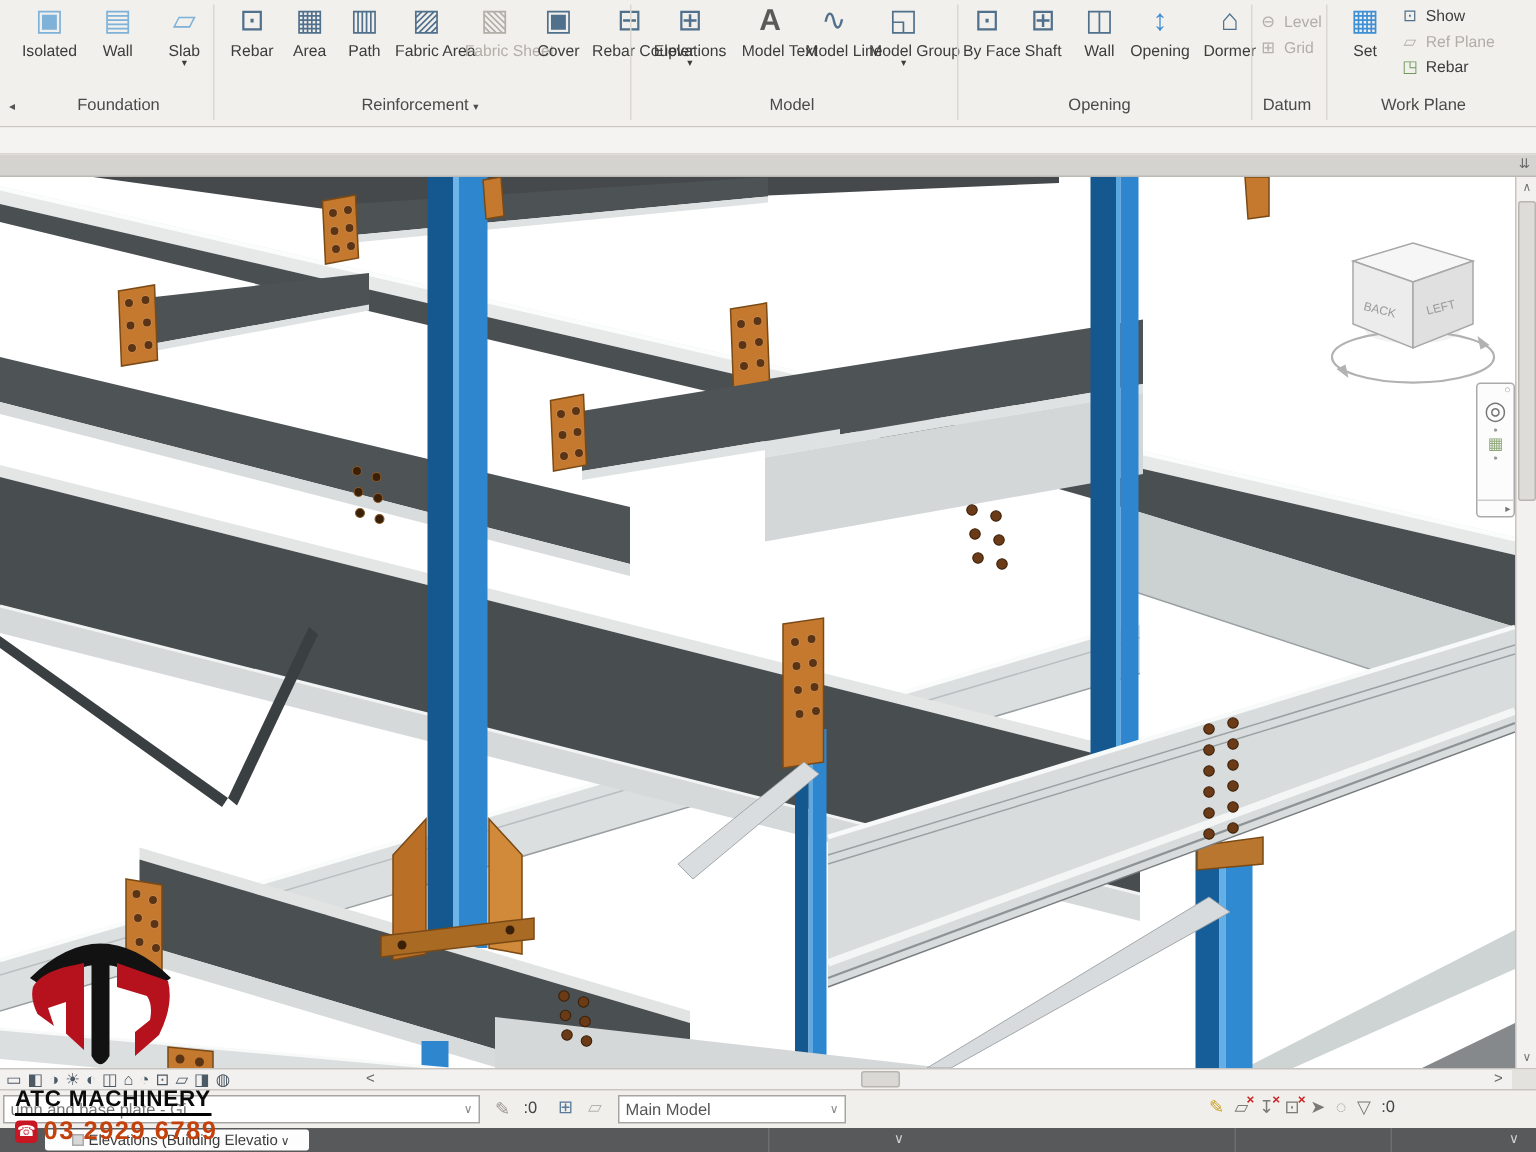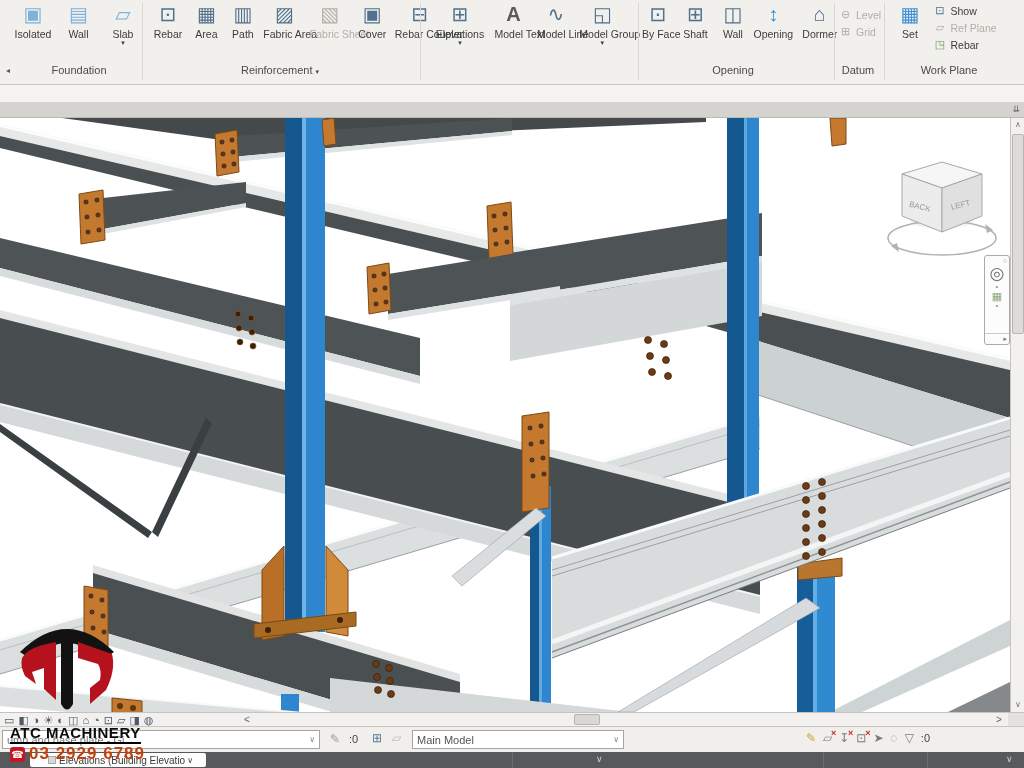--- a/index.html
+++ b/index.html
@@ -210,20 +210,21 @@
         </div>
         <div class="rsmall">
           <span class="sic" style="color:#6f9a5a">◳</span>
           <span>Rebar</span>
         </div>
       </div>
     </div>
 
     <div class="panel-label" style="left:12px; width:134px;">Foundation</div>
     <div class="panel-label" style="left:146px; width:268px;"><span>Reinforcement</span> <span style="font-size:7px">▾</span></div>
+    <div class="panel-label" style="left:428px; width:200px;">Model</div>
     <div class="panel-label" style="left:640px; width:186px;">Opening</div>
     <div class="panel-label" style="left:834px; width:48px;">Datum</div>
     <div class="panel-label" style="left:886px; width:126px;">Work Plane</div>
   </div>
 
   <div id="optionsbar"></div>
   <div id="topstrip">
     <span class="dd">⇊</span>
   </div>
 
@@ -495,21 +496,21 @@
 
   <div id="statusbar">
     <div class="combo" style="left:2px; width:318px;">
       <span style="color:#777; overflow:hidden; white-space:nowrap;">umn and base plate - Gi</span>
       <span class="cv">∨</span>
     </div>
     <span id="sb-edit">✎</span>
     <span id="sb-editcount">:0</span>
     <span id="sb-ws1">⊞</span>
     <span id="sb-ws2">▱</span>
-    <div class="combo" style="left:412px; width:212px;">
+    <div class="combo" style="left:412px; width:152px;">
       <span style="color:#555;">Main Model</span>
       <span class="cv">∨</span>
     </div>
     <div id="sb-right">
       <span class="sic yellow">✎</span>
       <span class="sic"><span>▱</span><span class="redx">×</span></span>
       <span class="sic"><span>↧</span><span class="redx">×</span></span>
       <span class="sic"><span>⊡</span><span class="redx">×</span></span>
       <span class="sic">➤</span>
       <span class="sic">◌</span>

